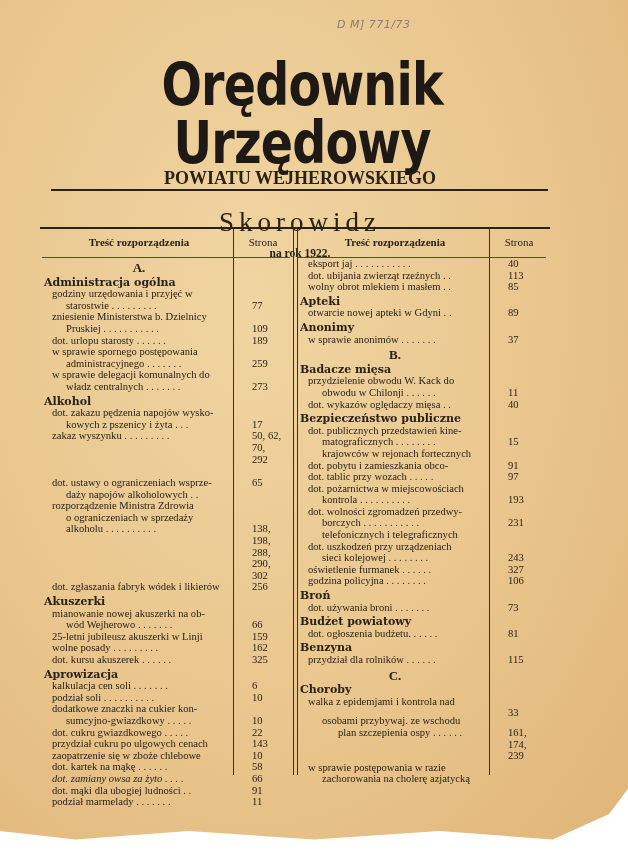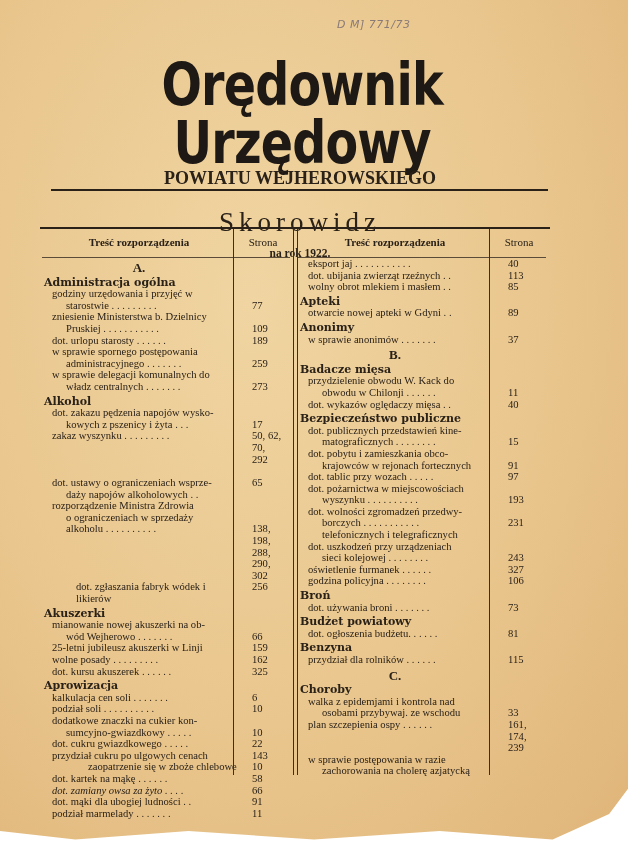--- a/index.html
+++ b/index.html
@@ -152,21 +152,21 @@
             <span style="display: block; padding-left: 14px; min-height: 11.6px;"></span>
           </div>
           <div class="p">
 
 138, 198,
 288, 290,
 302</div>
         </div>
         <div class="row entry">
           <div class="t">
-            <span style="display: block; min-height: 11.6px; margin-left: 24px;">dot. zgłaszania fabryk wódek i likierów</span>
+            <span style="display: block; min-height: 11.6px;">dot. zgłaszania fabryk wódek i likierów</span>
           </div>
           <div class="p">256</div>
         </div>
         <div class="section">Akuszerki</div>
         <div class="row entry">
           <div class="t">
             <span style="display: block; min-height: 11.6px;">mianowanie nowej akuszerki na ob-</span>
             <span style="display: block; padding-left: 14px; min-height: 11.6px;">wód Wejherowo . . . . . . .</span>
           </div>
           <div class="p">
@@ -218,21 +218,21 @@
           <div class="p">22</div>
         </div>
         <div class="row entry">
           <div class="t">
             <span style="display: block; min-height: 11.6px;">przydział cukru po ulgowych cenach</span>
           </div>
           <div class="p">143</div>
         </div>
         <div class="row entry">
           <div class="t">
-            <span style="display: block; min-height: 11.6px; margin-left: 36px;">zaopatrzenie się w zboże chlebowe</span>
+            <span style="display: block; min-height: 11.6px;">zaopatrzenie się w zboże chlebowe</span>
           </div>
           <div class="p">10</div>
         </div>
         <div class="row entry">
           <div class="t">
             <span style="display: block; min-height: 11.6px;">dot. kartek na mąkę . . . . . .</span>
           </div>
           <div class="p">58</div>
         </div>
         <div class="row entry">
@@ -314,36 +314,36 @@
         <div class="row entry">
           <div class="t">
             <span style="display: block; min-height: 11.6px;">dot. publicznych przedstawień kine-</span>
             <span style="display: block; padding-left: 14px; min-height: 11.6px;">matograficznych . . . . . . . .</span>
           </div>
           <div class="p">
 15</div>
         </div>
         <div class="row entry">
           <div class="t">
+            <span style="display: block; padding-left: 14px; min-height: 11.6px;">krajowców w rejonach fortecznych</span>
             <span style="display: block; min-height: 11.6px;">dot. pobytu i zamieszkania obco-</span>
-            <span style="display: block; padding-left: 14px; min-height: 11.6px;">krajowców w rejonach fortecznych</span>
           </div>
           <div class="p">
 91</div>
         </div>
         <div class="row entry">
           <div class="t">
             <span style="display: block; min-height: 11.6px;">dot. tablic przy wozach . . . . .</span>
           </div>
           <div class="p">97</div>
         </div>
         <div class="row entry">
           <div class="t">
             <span style="display: block; min-height: 11.6px;">dot. pożarnictwa w miejscowościach</span>
-            <span style="display: block; padding-left: 14px; min-height: 11.6px;">wyszynku . . . . . . . . . .</span>
+            <span style="display: block; padding-left: 14px; min-height: 11.6px;">kontrola . . . . . . . . . .</span>
           </div>
           <div class="p">
 193</div>
         </div>
         <div class="row entry">
           <div class="t">
             <span style="display: block; min-height: 11.6px;">dot. wolności zgromadzeń przedwy-</span>
             <span style="display: block; padding-left: 14px; min-height: 11.6px;">borczych . . . . . . . . . . .</span>
           </div>
           <div class="p">
@@ -390,28 +390,28 @@
           <div class="t">
             <span style="display: block; min-height: 11.6px;">przydział dla rolników . . . . . .</span>
           </div>
           <div class="p">115</div>
         </div>
         <div class="letter">C.</div>
         <div class="section">Choroby</div>
         <div class="row entry">
           <div class="t">
             <span style="display: block; min-height: 11.6px;">walka z epidemjami i kontrola nad</span>
-            <span style="display: block; padding-left: 14px; min-height: 11.6px;">osobami przybywaj. ze wschodu</span>
+            <span style="display: block; padding-left: 14px; min-height: 11.6px; margin-top: 8px;">osobami przybywaj. ze wschodu</span>
           </div>
           <div class="p">
 33</div>
         </div>
         <div class="row entry">
           <div class="t">
-            <span style="display: block; min-height: 11.6px;">plan szczepienia ospy . . . . . .</span>
+            <span style="display: block; min-height: 11.6px; margin-left: 30px;">plan szczepienia ospy . . . . . .</span>
             <span style="display: block; padding-left: 14px; min-height: 11.6px;"></span>
           </div>
           <div class="p">161, 174,
 239</div>
         </div>
         <div class="row entry">
           <div class="t">
             <span style="display: block; min-height: 11.6px;">w sprawie postępowania w razie</span>
             <span style="display: block; padding-left: 14px; min-height: 11.6px;">zachorowania na cholerę azjatycką</span>
           </div>

